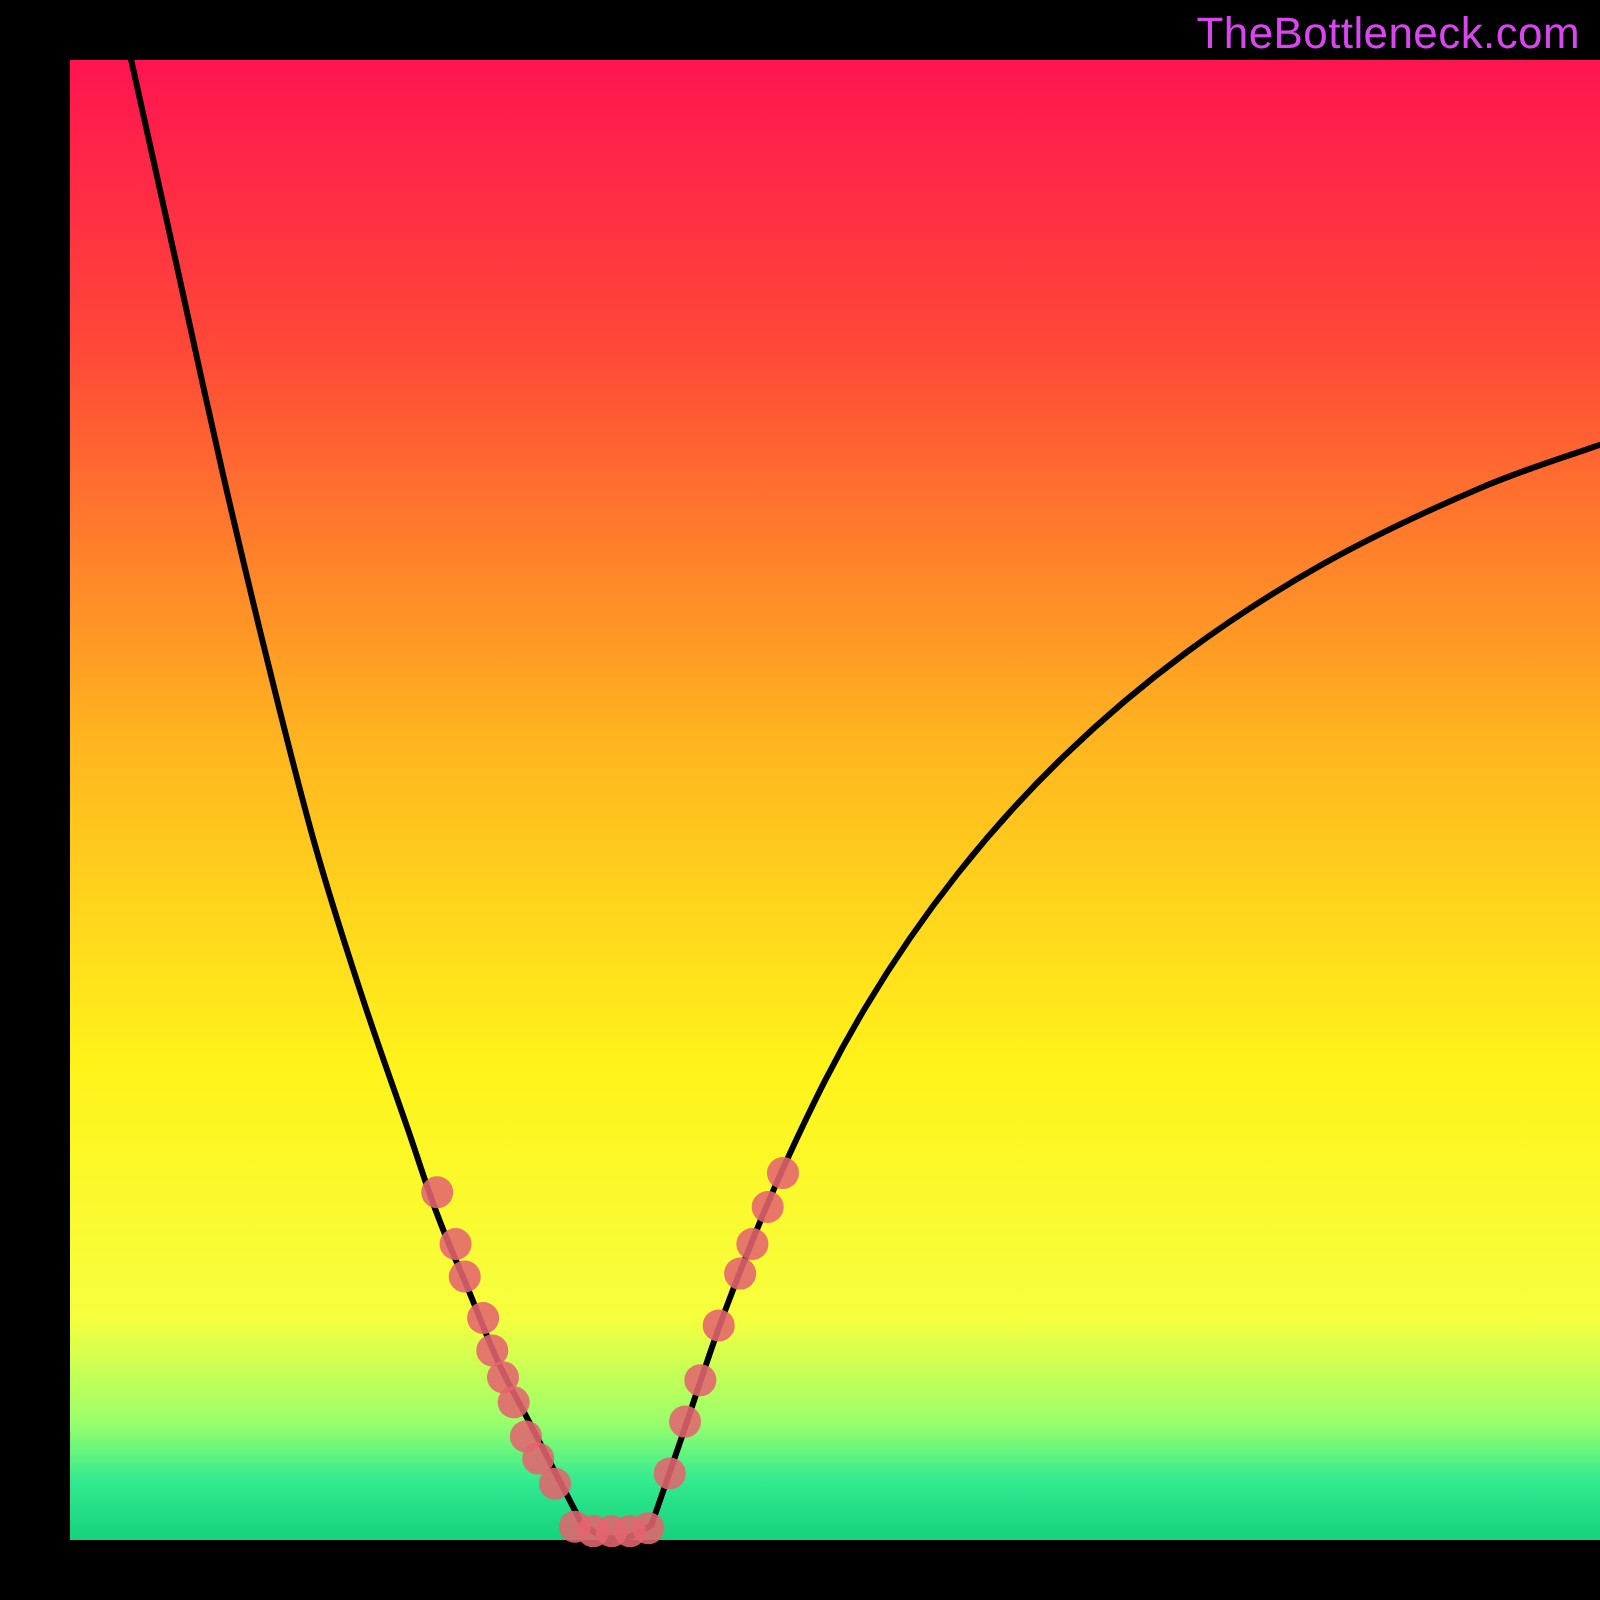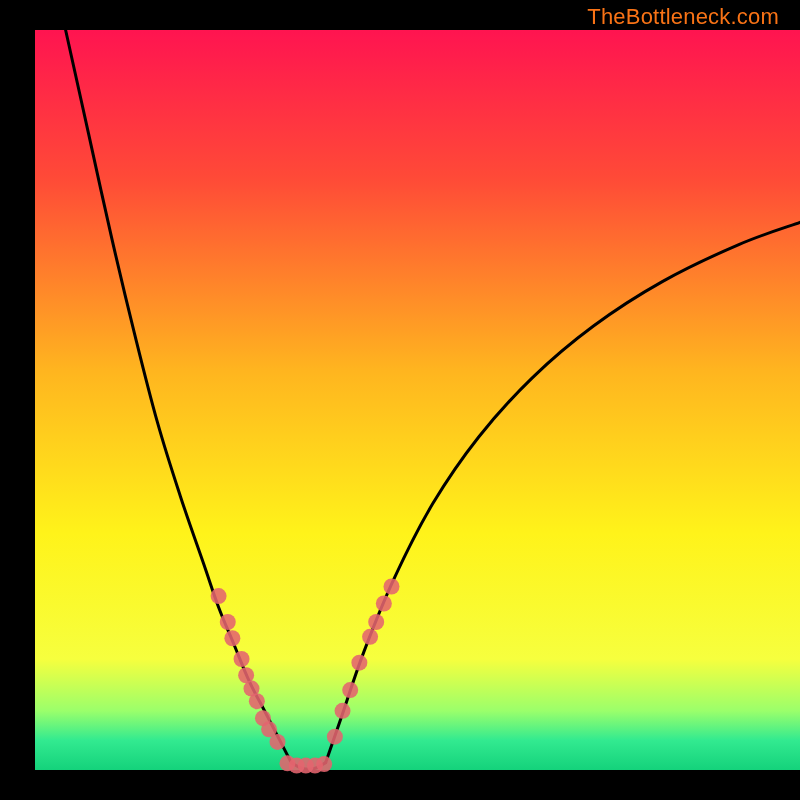--- a/index.html
+++ b/index.html
@@ -12,25 +12,25 @@
   }
   .container {
     position: relative;
     width: 800px;
     height: 800px;
     background: #000;
   }
   .watermark {
     position: absolute;
     top: 4px;
-    right: 21px;
+    right: 10px;
     font-family: Arial, Helvetica, sans-serif;
     font-size: 22px;
     font-weight: 500;
-    color: #f97316;
+    color: #d946ef;
     letter-spacing: 0.2px;
   }
   svg {
     display: block;
   }
 </style>
 </head>
 <body>
 <div class="container">
 

